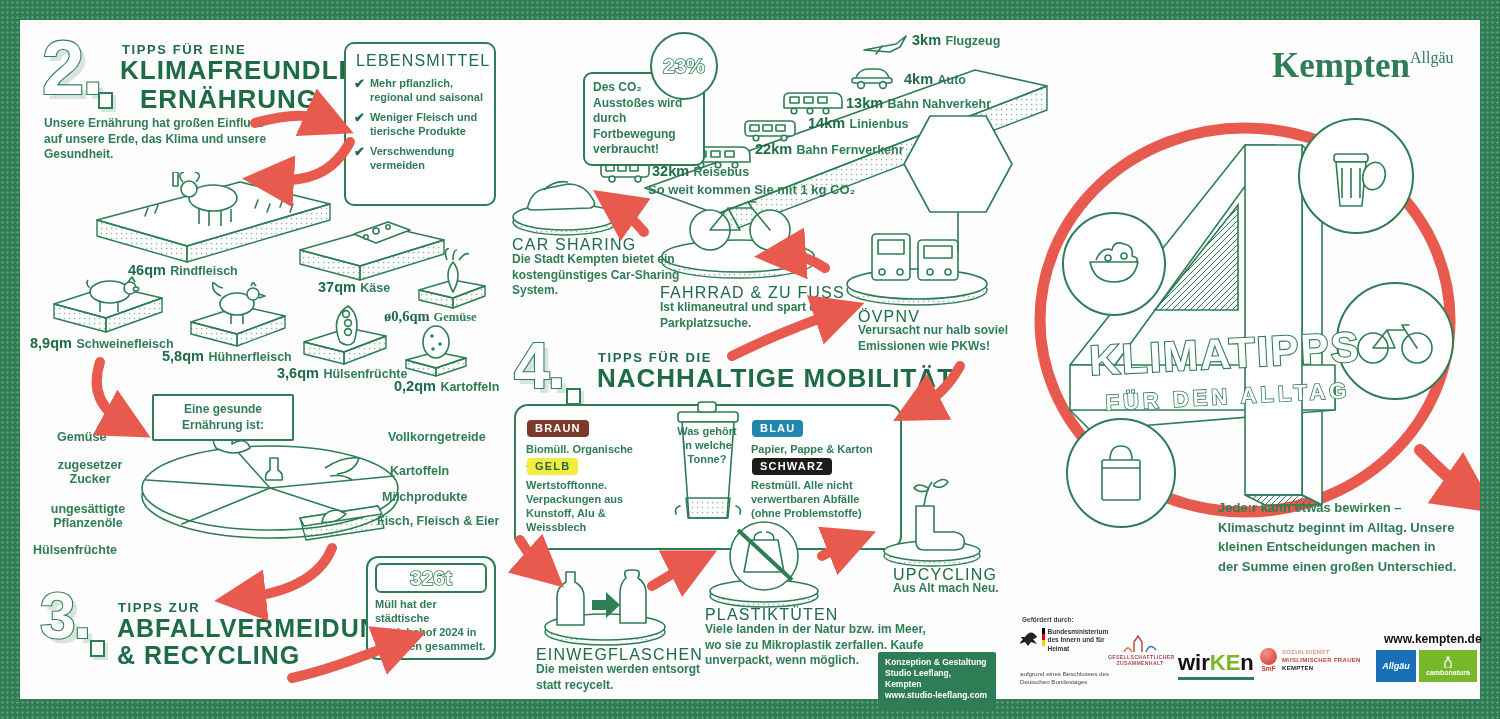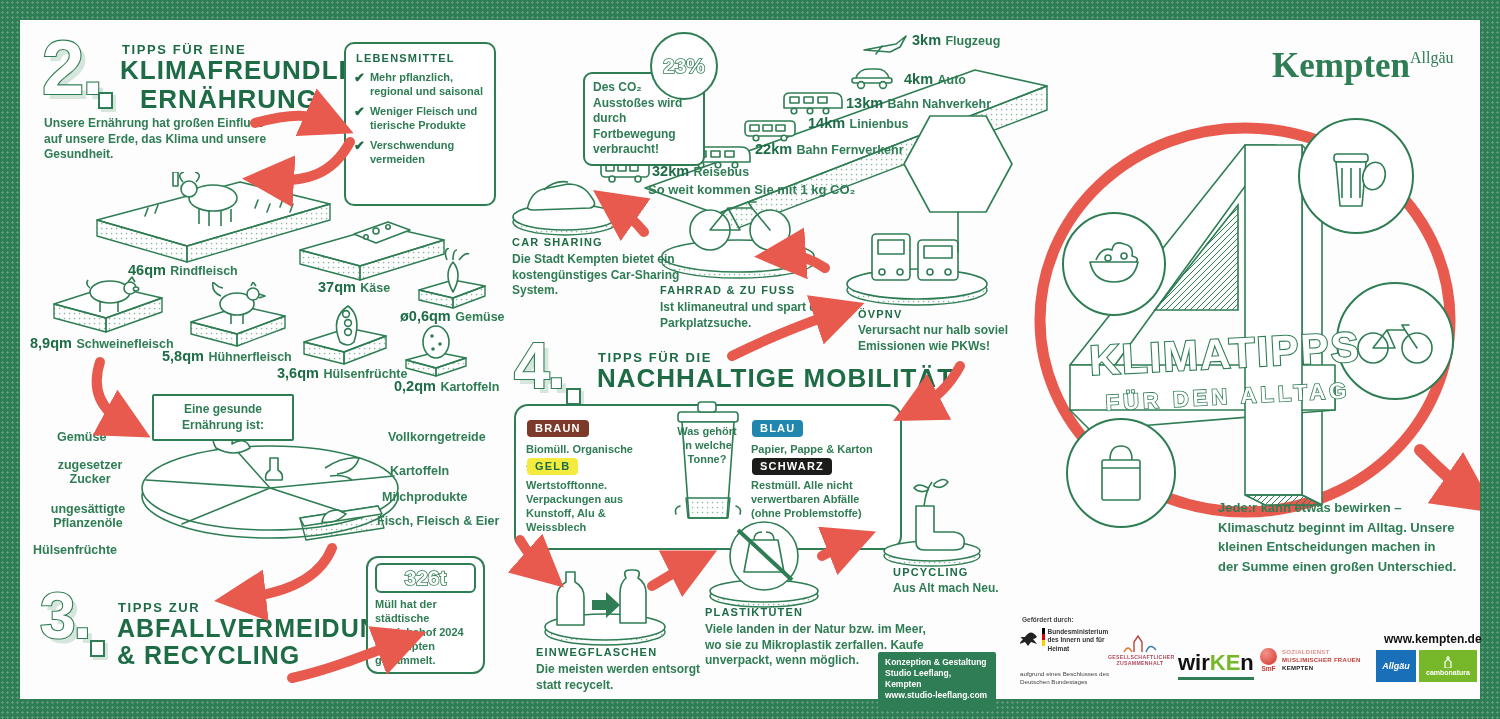--- a/index.html
+++ b/index.html
@@ -5,21 +5,21 @@
   html,body{margin:0;padding:0;background:#e8e8e8;}
   #poster{position:relative;width:1500px;height:719px;background:#2F7D54;overflow:hidden;
     font-family:"Liberation Sans",sans-serif;}
   #poster .texframe{position:absolute;inset:0;
     background-image:radial-gradient(rgba(255,255,255,.22) 1px,transparent 1.4px);
     background-size:5px 5px;}
   #canvas{position:absolute;left:20px;top:20px;right:20px;bottom:20px;background:#FCFDFC;}
   .abs{position:absolute;}
   .kicker{font-weight:800;font-size:13px;letter-spacing:1.6px;color:#1E6C46;}
   .big-title{font-weight:800;font-size:26px;letter-spacing:1px;color:#1E6C46;line-height:1.05;}
-  .mini-h{font-weight:700;font-size:11px;letter-spacing:1.2px;color:#1E6C46;}
+  .mini-h{font-weight:400;font-size:16px;letter-spacing:1.2px;color:#1E6C46;}
   .body-t{font-weight:700;font-size:12px;color:#2F7D54;line-height:1.3;}
   .body-s{font-weight:700;font-size:11px;color:#2F7D54;line-height:1.28;}
   .outline{color:#fff;-webkit-text-stroke:2.2px #2F7D54;paint-order:stroke;font-weight:900;}
   .outline-thin{color:#fff;-webkit-text-stroke:1.6px #2F7D54;paint-order:stroke;font-weight:900;}
   .numeral{font-size:76px;line-height:.9;letter-spacing:-2px;
     text-shadow:5px 5px 0 rgba(47,125,84,.18);}
   .cube{display:inline-block;width:11px;height:13px;border:2px solid #2F7D54;background:#fff;
     box-shadow:3px 3px 0 rgba(47,125,84,.18);vertical-align:baseline;}
   .sign{border:2px solid #2F7D54;border-radius:5px;background:#fff;padding:6px 8px;
     text-align:center;box-sizing:border-box;}
@@ -172,21 +172,21 @@
           <circle cx="38" cy="22" r="1" fill="#2F7D54"></circle>
           <circle cx="31" cy="27" r="1" fill="#2F7D54"></circle>
         </g>
     </svg>
 
     <div class="abs" style="left:108px;top:241px;z-index:3;"><span class="qm-val">46qm</span> <span class="qm-lab">Rindfleisch</span></div>
     <div class="abs" style="left:298px;top:258px;z-index:3;"><span class="qm-val">37qm</span> <span class="qm-lab">Käse</span></div>
     <div class="abs" style="left:10px;top:314px;z-index:3;"><span class="qm-val">8,9qm</span> <span class="qm-lab">Schweinefleisch</span></div>
     <div class="abs" style="left:142px;top:327px;z-index:3;"><span class="qm-val">5,8qm</span> <span class="qm-lab">Hühnerfleisch</span></div>
     <div class="abs" style="left:257px;top:344px;z-index:3;"><span class="qm-val">3,6qm</span> <span class="qm-lab">Hülsenfrüchte</span></div>
-    <div class="abs" style="left:380px;top:287px;z-index:3;"><span class="qm-val">ø0,6qm</span> <span class="qm-lab">Gemüse</span></div>
+    <div class="abs" style="left:364px;top:287px;z-index:3;font-family:Liberation Serif, serif;"><span class="qm-val">ø0,6qm</span> <span class="qm-lab">Gemüse</span></div>
     <div class="abs" style="left:374px;top:357px;z-index:3;"><span class="qm-val">0,2qm</span> <span class="qm-lab">Kartoffeln</span></div>
 
     <div class="abs sign body-t" style="left:132px;top:374px;width:142px;z-index:3;border-radius:2px;">Eine gesunde Ernährung ist:</div>
     <svg class="abs" style="left:100px;top:398px;z-index:2;" width="295" height="150">
       <ellipse class="illw" cx="150" cy="78" rx="128" ry="42"></ellipse>
       <ellipse class="illw" cx="150" cy="70" rx="128" ry="42"></ellipse>
       <path class="ill" d="M150,70 L274,58 M150,70 L242,100 M150,70 L62,106 M150,70 L26,62 M150,70 L116,32"></path>
       <polygon class="illd" points="180,100 258,88 264,110 186,122"></polygon>
       <polygon class="illw" points="180,100 258,88 262,96 184,108"></polygon>
       <g class="illw">
@@ -203,21 +203,21 @@
     <div class="abs plate-lab" style="left:368px;top:410px;z-index:3;">Vollkorngetreide</div>
     <div class="abs plate-lab" style="left:370px;top:444px;z-index:3;">Kartoffeln</div>
     <div class="abs plate-lab" style="left:362px;top:470px;z-index:3;">Milchprodukte</div>
     <div class="abs plate-lab" style="left:357px;top:494px;z-index:3;">Fisch, Fleisch &amp; Eier</div>
 
     <div class="abs outline numeral" style="left:20px;top:568px;font-size:64px;z-index:2;">3.</div>
     <span class="cube abs" style="left:70px;top:620px;z-index:2;"></span>
     <div class="abs kicker" style="left:98px;top:580px;z-index:2;">TIPPS ZUR</div>
     <div class="abs big-title" style="left:97px;top:595px;font-size:25px;z-index:2;">ABFALLVERMEIDUNG</div>
     <div class="abs big-title" style="left:97px;top:622px;font-size:25px;z-index:2;">&amp; RECYCLING</div>
-    <div class="abs sign" style="left:346px;top:536px;width:119px;border-radius:12px;z-index:3;padding:5px 7px;">
+    <div class="abs sign" style="left:346px;top:536px;width:130px;border-radius:12px;z-index:3;padding:5px 7px;">
       <div class="outline-thin" style="font-size:21px;border:2px solid #2F7D54;border-radius:6px;padding:1px 0;margin-bottom:4px;">326t</div>
       <div class="body-s" style="text-align:left;">Müll hat der städtische Betriebshof 2024 in Kempten gesammelt.</div>
     </div>
 
     <svg class="abs" style="left:575px;top:8px;z-index:2;" width="480" height="200">
       <polygon class="illw" points="50,160 380,42 452,58 122,186"></polygon>
       <polygon class="illd" points="122,186 452,58 452,82 122,208"></polygon>
       <polygon class="illw" points="124,158 448,62 448,78 124,176" opacity="0"></polygon>
     </svg>
 

